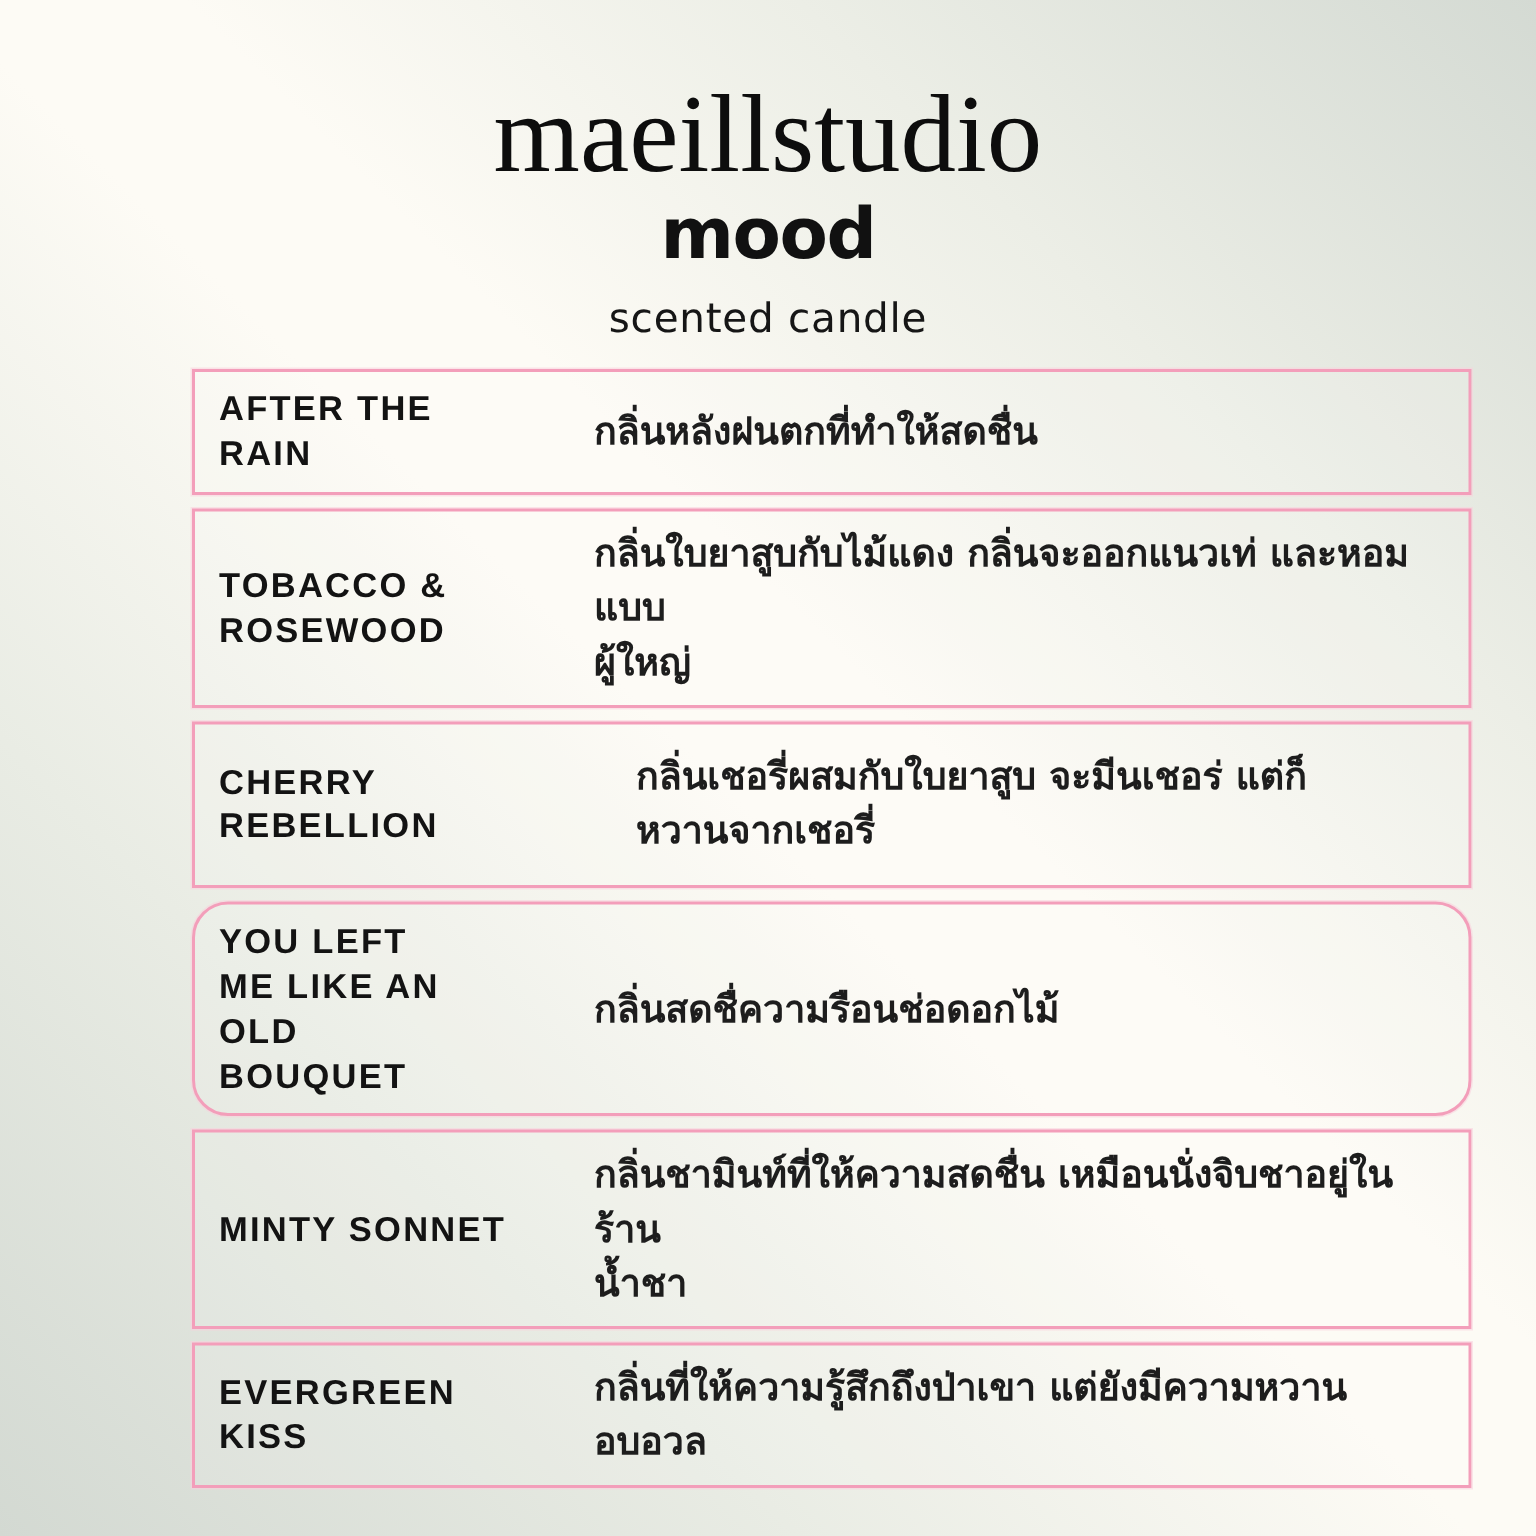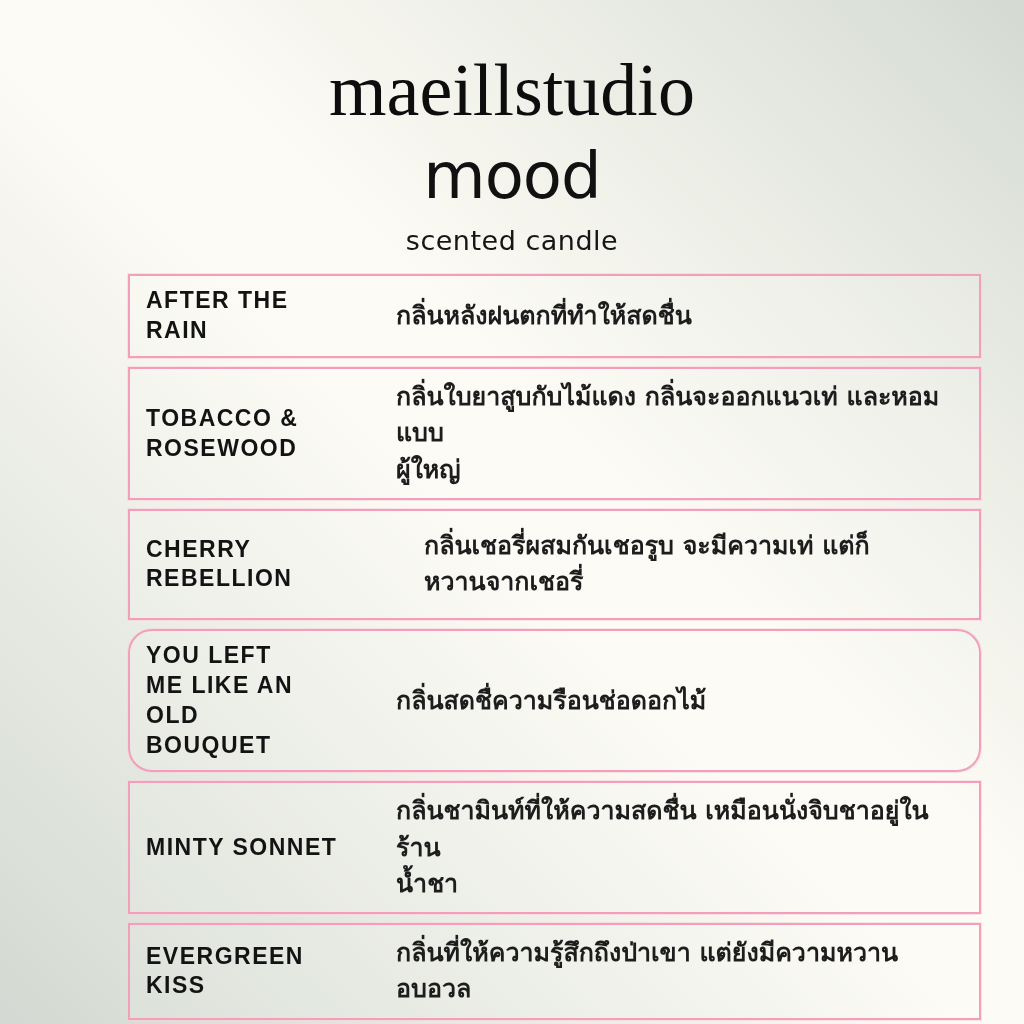--- a/index.html
+++ b/index.html
@@ -36,24 +36,24 @@
   .brand {
     font-family: "Liberation Serif", serif;
     font-weight: 500;
     font-size: 74px;
     line-height: 1.1;
     letter-spacing: 0px;
     color: #0d0d0d;
   }
 
   .collection {
-    margin-top: 13px;
+    margin-top: 2px;
     font-family: "DejaVu Sans", sans-serif;
-    font-weight: 400;
-    font-size: 64px;
+    font-weight: 700;
+    font-size: 47px;
     line-height: 1.0;
     letter-spacing: -1px;
     color: #111111;
   }
 
   .subtitle {
     margin-top: 17px;
     font-size: 27px;
     font-weight: 400;
     letter-spacing: 0.5px;
@@ -132,21 +132,21 @@
     <section class="row">
       <h3 class="name">TOBACCO &amp;
 ROSEWOOD</h3>
       <p class="desc">กลิ่นใบยาสูบกับไม้แดง กลิ่นจะออกแนวเท่ และหอมแบบ
 ผู้ใหญ่</p>
     </section>
 
     <section class="row">
       <h3 class="name">CHERRY
 REBELLION</h3>
-      <p class="desc">กลิ่นเชอรี่ผสมกันเชอรูบ จะมีความเท่ แต่ก็
+      <p class="desc">กลิ่นเชอรี่ผสมกับใบยาสูบ จะมีนเชอร่ แต่ก็
 หวานจากเชอรี่</p>
     </section>
 
     <section class="row">
       <h3 class="name">YOU LEFT
 ME LIKE AN
 OLD
 BOUQUET</h3>
       <p class="desc">กลิ่นสดชื่ความรือนช่อดอกไม้</p>
     </section>

